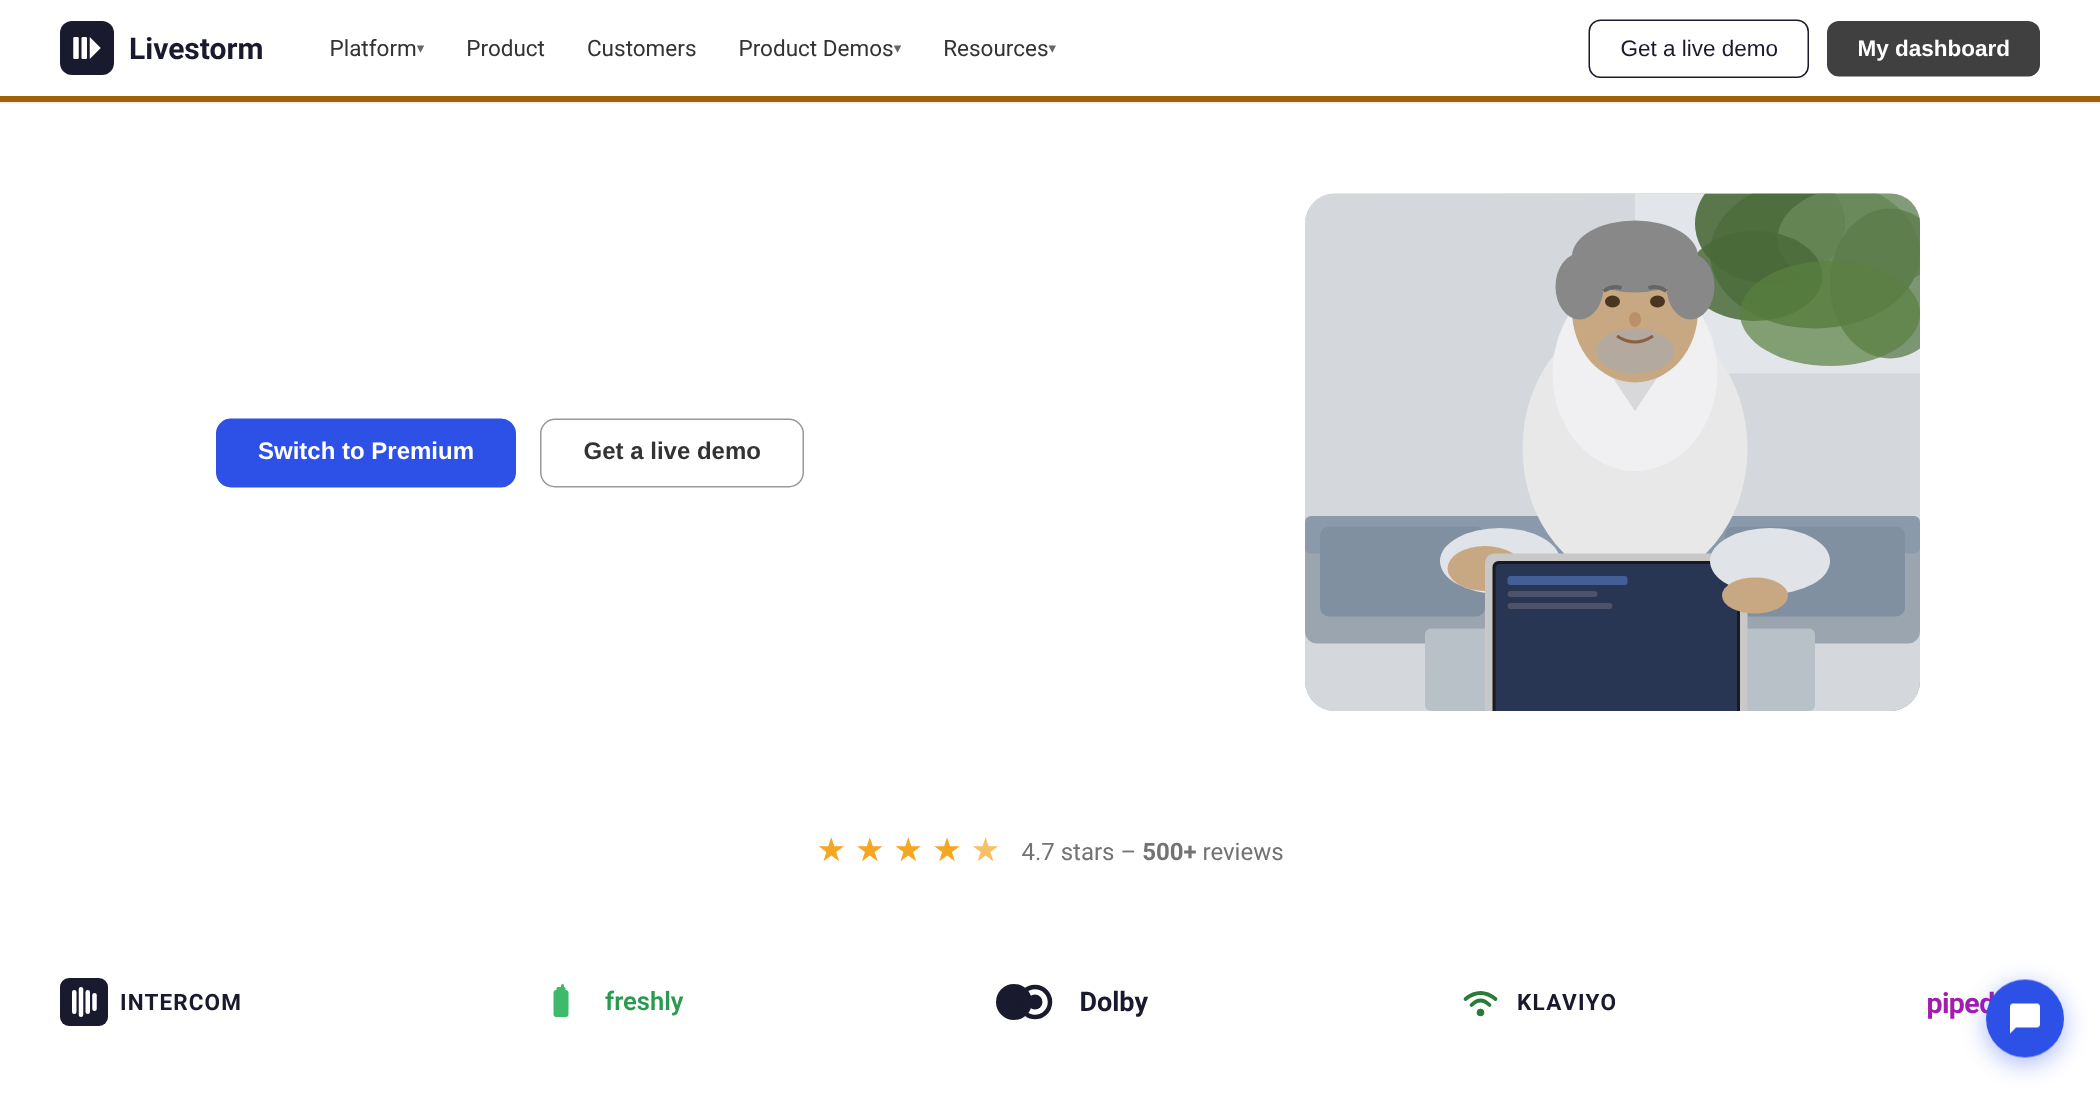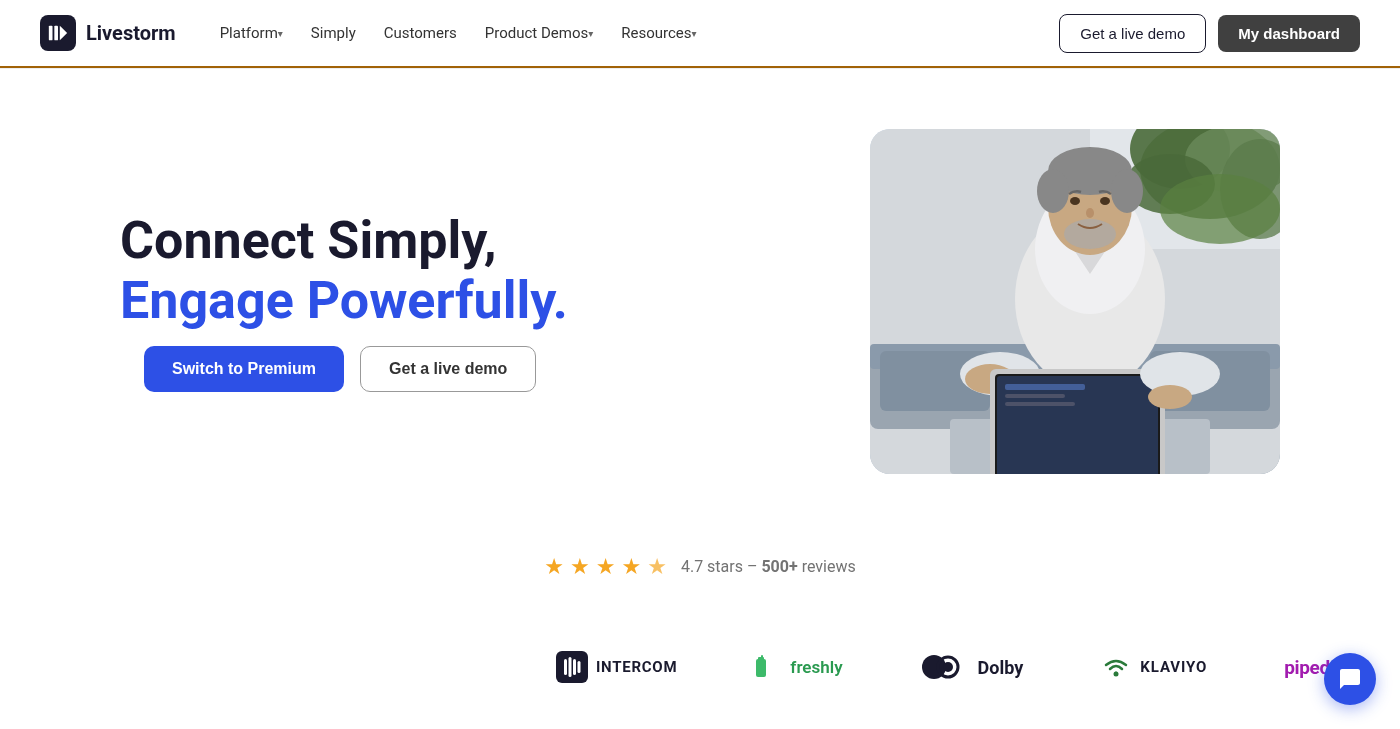--- a/index.html
+++ b/index.html
@@ -5,21 +5,21 @@
     * { margin: 0; padding: 0; box-sizing: border-box; }
     body { font-family: -apple-system, BlinkMacSystemFont, 'Segoe UI', Roboto, sans-serif; background: #fff; color: #1a1a2e; overflow-x: hidden; }
 
     
     nav {
       display: flex;
       align-items: center;
       justify-content: space-between;
       padding: 0 40px;
       height: 68px;
-      border-bottom: 2px solid #a16207;
+      border-bottom: 4px solid #a16207;
       background: #fff;
     }
     .nav-left { display: flex; align-items: center; gap: 32px; }
     .logo { display: flex; align-items: center; gap: 10px; font-weight: 700; font-size: 20px; color: #1a1a2e; text-decoration: none; }
     .logo-icon {
       width: 36px; height: 36px; background: #1a1a2e; border-radius: 8px;
       display: flex; align-items: center; justify-content: center;
     }
     .logo-icon svg { width: 22px; height: 22px; }
     .nav-links { display: flex; align-items: center; gap: 4px; }
@@ -92,21 +92,21 @@
     .reviews-section {
       text-align: center;
       padding: 40px 40px 30px;
     }
     .stars-row { display: flex; align-items: center; justify-content: center; gap: 6px; margin-bottom: 32px; }
     .star { color: #f5a623; font-size: 22px; }
     .reviews-text { font-size: 16px; color: #737373; margin-left: 8px; }
 
     
     .logos-row {
-      display: flex; align-items: center; justify-content: flex-end;
+      display: flex; align-items: center; justify-content: space-between;
       gap: 77px; padding: 10px 40px 40px;
       flex-wrap: wrap;
     }
     .logo-item {
       display: flex; align-items: center; gap: 8px;
       color: #1a1a2e; font-size: 18px; font-weight: 700;
     }
     .logo-item .logo-icon-brand {
       display: flex; align-items: center; justify-content: center;
     }
@@ -138,21 +138,21 @@
         </svg>
       </div>
       <span>Livestorm</span>
     </a>
     <div class="nav-links">
       <a href="#" class="nav-link">
         <span>Platform</span>
         <span class="chevron">▾</span>
       </a>
       <a href="#" class="nav-link">
-        <span>Simply</span>
+        <span>Product</span>
       </a>
       <a href="#" class="nav-link">
         <span>Customers</span>
       </a>
       <a href="#" class="nav-link">
         <span>Product Demos</span>
         <span class="chevron">▾</span>
       </a>
       <a href="#" class="nav-link">
         <span>Resources</span>
@@ -163,24 +163,20 @@
   <div class="nav-right">
     <button class="btn-outline">Get a live demo</button>
     <button class="btn-primary-nav">My dashboard</button>
   </div>
 </nav>
 
 <div class="divider"></div>
 
 <section class="hero">
   <div class="hero-left">
-    <h1 class="hero-title">
-      <span>Connect Simply,</span>
-      <span class="hero-title-blue">Engage Powerfully.</span>
-    </h1>
     <div class="hero-buttons">
       <button class="btn-hero-primary">Switch to Premium</button>
       <button class="btn-hero-outline">Get a live demo</button>
     </div>
   </div>
   <div class="hero-image">
     <svg class="scene-svg" viewBox="0 0 410 345" xmlns="http://www.w3.org/2000/svg">
 
       <rect width="410" height="345" fill="#d4d8dc"></rect>
 

